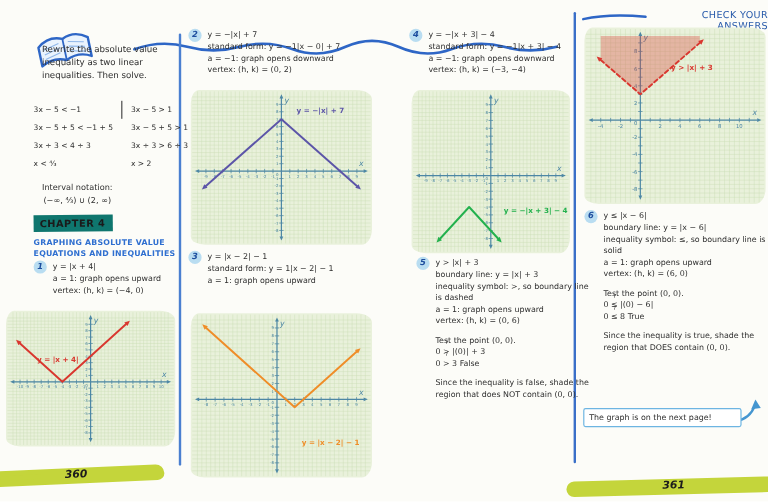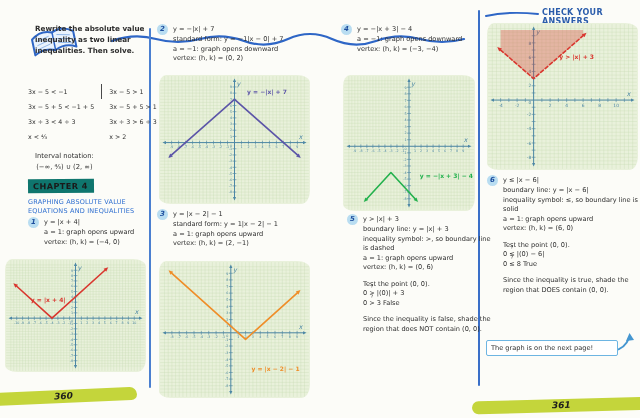--- a/index.html
+++ b/index.html
@@ -1,38 +1,38 @@
 <!DOCTYPE html>
 <html><head>
 <meta charset="utf-8">
 <style>
   html,body{margin:0;padding:0;background:#ffffff;}
   .spread{position:relative;width:640px;height:418px;background:#fcfcf8;overflow:hidden;
           font-family:"DejaVu Sans",sans-serif;color:#2f2f2f;}
   .abs{position:absolute;}
-  .intro{left:35px;top:24px;width:112px;font-size:7.2px;line-height:1.5;font-weight:bold;}
+  .intro{left:35px;top:36px;width:112px;font-size:7.2px;line-height:1.5;}
   .work{left:28px;top:84px;display:flex;font-size:6.3px;}
   .work .colL{padding-right:7px;}
   .work .colR{border-left:1px solid #4a4a4a;padding-left:7px;}
   .work div{height:15px;line-height:15px;white-space:nowrap;}
   .interval{left:35px;top:151px;font-size:6.8px;line-height:1.55;text-align:center;}
   .chapter-badge{left:28px;top:179px;background:#0f766e;color:#1a1a1a;font-weight:700;
                  font-size:8.2px;padding:2px 6px 2px 5px;transform:rotate(-0.6deg);letter-spacing:0.4px;}
-  .chapter-title{left:28px;top:198px;width:126px;color:#2f6fd0;font-weight:400;font-size:6.5px;line-height:1.35;letter-spacing:0.2px;}
+  .chapter-title{left:28px;top:198px;width:126px;color:#2f6fd0;font-weight:700;font-size:6.5px;line-height:1.35;letter-spacing:0.2px;}
   .item{position:absolute;font-size:6.6px;line-height:1.45;padding-left:16px;}
   .item .eq{margin-bottom:0.5px;}
   .badge{position:absolute;left:0;top:-1px;width:11px;height:11px;border-radius:50%;
          background:#b9ddf1;color:#1d4e9e;font-size:7px;font-weight:700;font-style:italic;
          text-align:center;line-height:11.5px;}
   .gap{height:7px;}
   .qop{position:relative;display:inline-block;margin:0 2px;}
   .qop .q{position:absolute;left:50%;transform:translateX(-50%);top:-5px;font-size:4.6px;}
   .graph{position:absolute;background:#e9f1db;border-radius:7px 13px 9px 12px / 11px 8px 13px 7px;
          overflow:hidden;}
-  .hdr-title{left:542px;top:8px;font-size:8px;font-weight:700;color:#2a5cab;letter-spacing:0.3px;}
+  .hdr-title{left:542px;top:8px;font-size:8px;font-weight:400;color:#2a5cab;letter-spacing:0.3px;text-align:right;}
   .divider{left:149px;top:28px;width:1.5px;height:360px;background:#4a7fd0;border-radius:2px;}
   .gutter{left:478px;top:10px;width:2px;height:376px;background:#3a6fc8;border-radius:2px;}
   .callout{left:486px;top:340px;width:122px;border:1.4px solid #6db5e2;border-radius:2px;
            padding:3px 4px;font-size:6.6px;background:#ffffff;}
   .tab{position:absolute;background:#c4d53b;height:13px;color:#1c1c1c;font-weight:700;
        font-style:italic;font-size:9px;line-height:13px;}
   .tabL{left:-10px;top:390px;width:147px;border-radius:7px 9px 7px 3px;transform:rotate(-2.5deg);text-align:center;}
   .tabL2{left:0px;top:396px;width:34px;height:4px;border-radius:3px;transform:rotate(-4deg);background:#c4d53b;}
   .tabR{left:472px;top:399px;width:185px;border-radius:8px 4px 8px 8px;transform:rotate(-1.5deg);padding-left:80px;box-sizing:border-box;}
   svg text{font-family:"DejaVu Sans",sans-serif;}
@@ -445,21 +445,20 @@
         <polygon points="9.221236068560481,82.93844042911259 11.25018370288354,78.44021894755181 13.933489766504216,81.47375954707186" fill="#5c55a8"></polygon>
         <polygon points="141.7787639314395,82.93844042911259 137.06651023349576,81.47375954707186 139.74981629711647,78.44021894755181" fill="#5c55a8"></polygon>
         <text x="88.08163265306123" y="19.365591397849457" fill="#5c55a8" font-size="6" text-anchor="start" font-weight="700" font-style="normal">y = −|x| + 7</text>
       </svg></div>
 
   <div class="item" style="left:157px;top:210px;width:168px">
     <span class="badge">3</span>
     <div class="eq">y = |x − 2| − 1</div>
     <div>standard form: y = 1|x − 2| − 1</div>
     <div>a = 1: graph opens upward</div>
-    <div>vertex: (h, k) = (2, −1)</div>
   </div>
   <div class="graph" style="left:159px;top:261px;width:151px;height:137px"><svg viewBox="0 0 151 137" width="151" height="137">
         <line x1="5.526881720430108" y1="1.5" x2="5.526881720430108" y2="135.5" stroke="#c9ddb4" stroke-width="0.35" stroke-linecap="round"></line>
         <line x1="9.20967741935484" y1="1.5" x2="9.20967741935484" y2="135.5" stroke="#c9ddb4" stroke-width="0.35" stroke-linecap="round"></line>
         <line x1="12.89247311827957" y1="1.5" x2="12.89247311827957" y2="135.5" stroke="#c9ddb4" stroke-width="0.35" stroke-linecap="round"></line>
         <line x1="16.5752688172043" y1="1.5" x2="16.5752688172043" y2="135.5" stroke="#c9ddb4" stroke-width="0.35" stroke-linecap="round"></line>
         <line x1="20.258064516129032" y1="1.5" x2="20.258064516129032" y2="135.5" stroke="#c9ddb4" stroke-width="0.35" stroke-linecap="round"></line>
         <line x1="23.94086021505376" y1="1.5" x2="23.94086021505376" y2="135.5" stroke="#c9ddb4" stroke-width="0.35" stroke-linecap="round"></line>
         <line x1="27.623655913978492" y1="1.5" x2="27.623655913978492" y2="135.5" stroke="#c9ddb4" stroke-width="0.35" stroke-linecap="round"></line>
         <line x1="31.306451612903224" y1="1.5" x2="31.306451612903224" y2="135.5" stroke="#c9ddb4" stroke-width="0.35" stroke-linecap="round"></line>
@@ -612,20 +611,21 @@
         <text x="142" y="67.80645161290323" fill="#4d87a5" font-size="6.5" text-anchor="middle" font-weight="400" font-style="italic">x</text>
         <polyline points="12.89247311827957,12.290322580645167 86.54838709677419,78.41935483870968 138.10752688172042,32.12903225806451" fill="none" stroke="#ef8d28" stroke-width="1.6" stroke-linejoin="round" stroke-linecap="round"></polyline>
         <polygon points="9.544005963731005,9.284034551378937 14.245302731449373,10.783512361098314 11.539643505109767,13.79713280019202" fill="#ef8d28"></polygon>
         <polygon points="141.45599403626898,29.122744228798283 139.46035649489022,33.63584247761137 136.75469726855061,30.62222203851766" fill="#ef8d28"></polygon>
         <text x="92.44086021505377" y="110.16129032258064" fill="#ef8d28" font-size="6" text-anchor="start" font-weight="700" font-style="normal">y = |x − 2| − 1</text>
       </svg></div>
 
   <div class="item" style="left:341px;top:25px;width:140px">
     <span class="badge">4</span>
     <div class="eq">y = −|x + 3| − 4</div>
+    <div>standard form: y = −1|x + 3| − 4</div>
     <div>a = −1: graph opens downward</div>
     <div>vertex: (h, k) = (−3, −4)</div>
   </div>
   <div class="graph" style="left:343px;top:75px;width:132px;height:136px"><svg viewBox="0 0 132 136" width="132" height="136">
         <line x1="5.795918367346939" y1="1.5" x2="5.795918367346939" y2="134.5" stroke="#c9ddb4" stroke-width="0.35" stroke-linecap="round"></line>
         <line x1="8.806122448979592" y1="1.5" x2="8.806122448979592" y2="134.5" stroke="#c9ddb4" stroke-width="0.35" stroke-linecap="round"></line>
         <line x1="11.816326530612244" y1="1.5" x2="11.816326530612244" y2="134.5" stroke="#c9ddb4" stroke-width="0.35" stroke-linecap="round"></line>
         <line x1="14.826530612244898" y1="1.5" x2="14.826530612244898" y2="134.5" stroke="#c9ddb4" stroke-width="0.35" stroke-linecap="round"></line>
         <line x1="17.836734693877553" y1="1.5" x2="17.836734693877553" y2="134.5" stroke="#c9ddb4" stroke-width="0.35" stroke-linecap="round"></line>
         <line x1="20.846938775510203" y1="1.5" x2="20.846938775510203" y2="134.5" stroke="#c9ddb4" stroke-width="0.35" stroke-linecap="round"></line>

